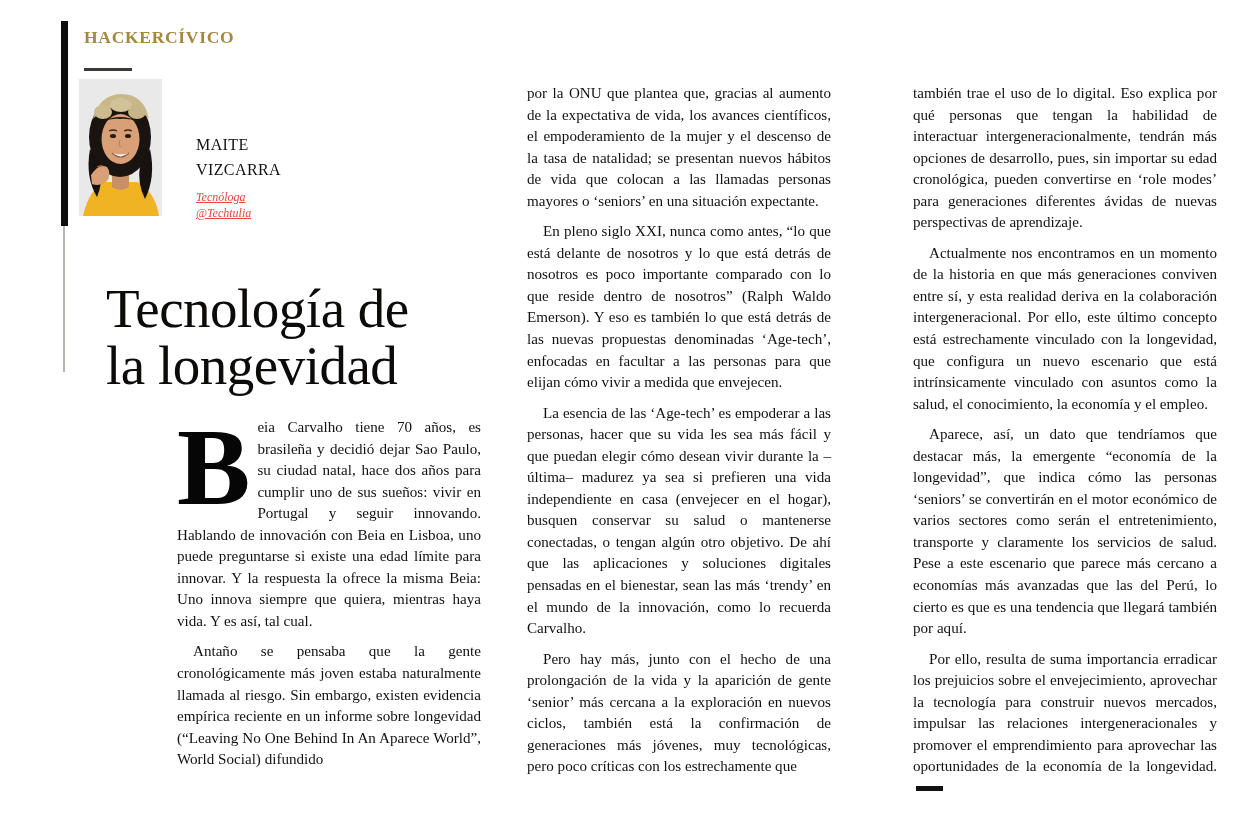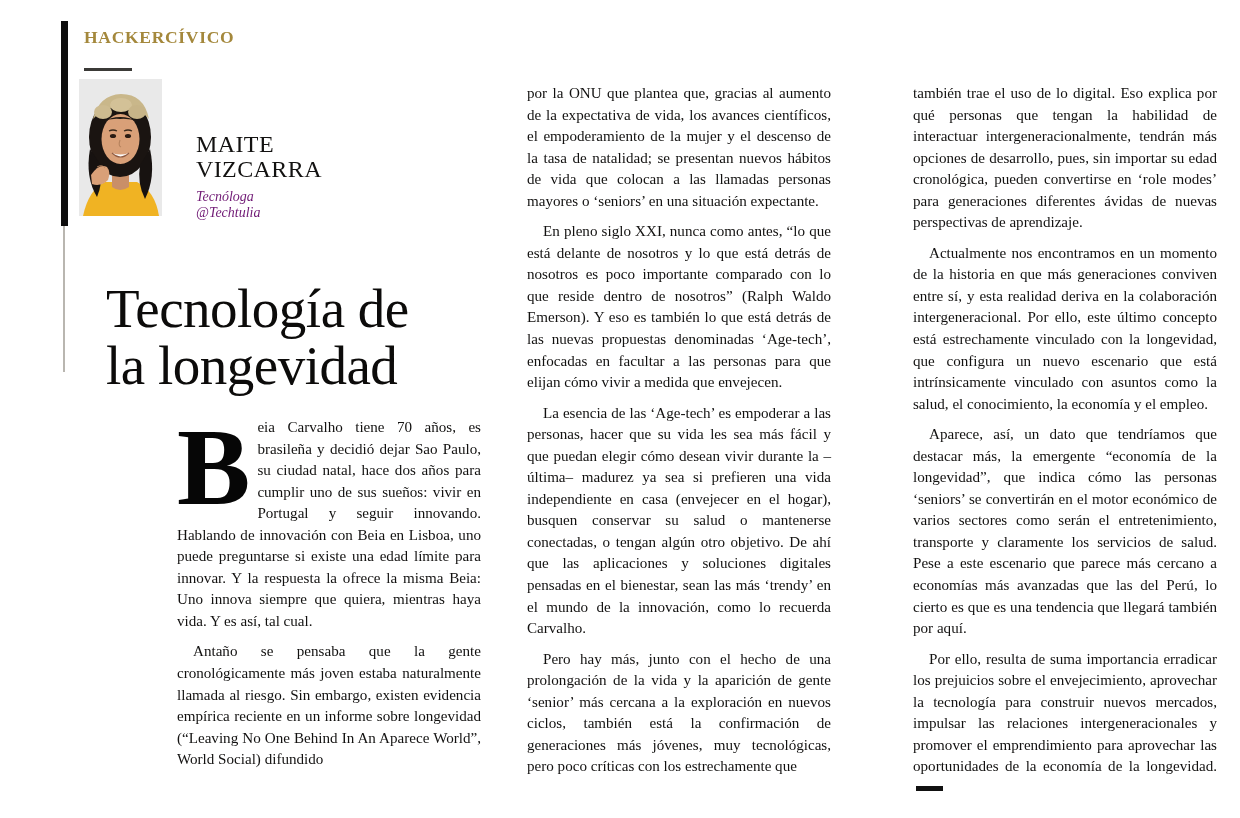--- a/index.html
+++ b/index.html
@@ -74,32 +74,33 @@
 
   
   .byline {
     position: absolute;
     left: 196px;
     top: 132px;
     width: 230px;
   }
   .byline-name {
     font-family: "Liberation Serif", serif;
-    font-size: 24px;
+    font-size: 16px;
     line-height: 25px;
     letter-spacing: 0.4px;
     color: #131211;
     white-space: pre-line;
   }
   .byline-role, .byline-handle {
     font-family: "Liberation Serif", serif;
     font-style: italic;
-    font-size: 14px;
+    font-size: 12px;
     line-height: 16px;
-    color: #701a75;
+    color: #ef4444;
+    text-decoration: underline;
   }
   .byline-role { margin-top: 7px; }
 
   
   .headline {
     position: absolute;
     left: 78px;
     top: 243px;
     width: 400px;
     font-family: "Liberation Serif", serif;

